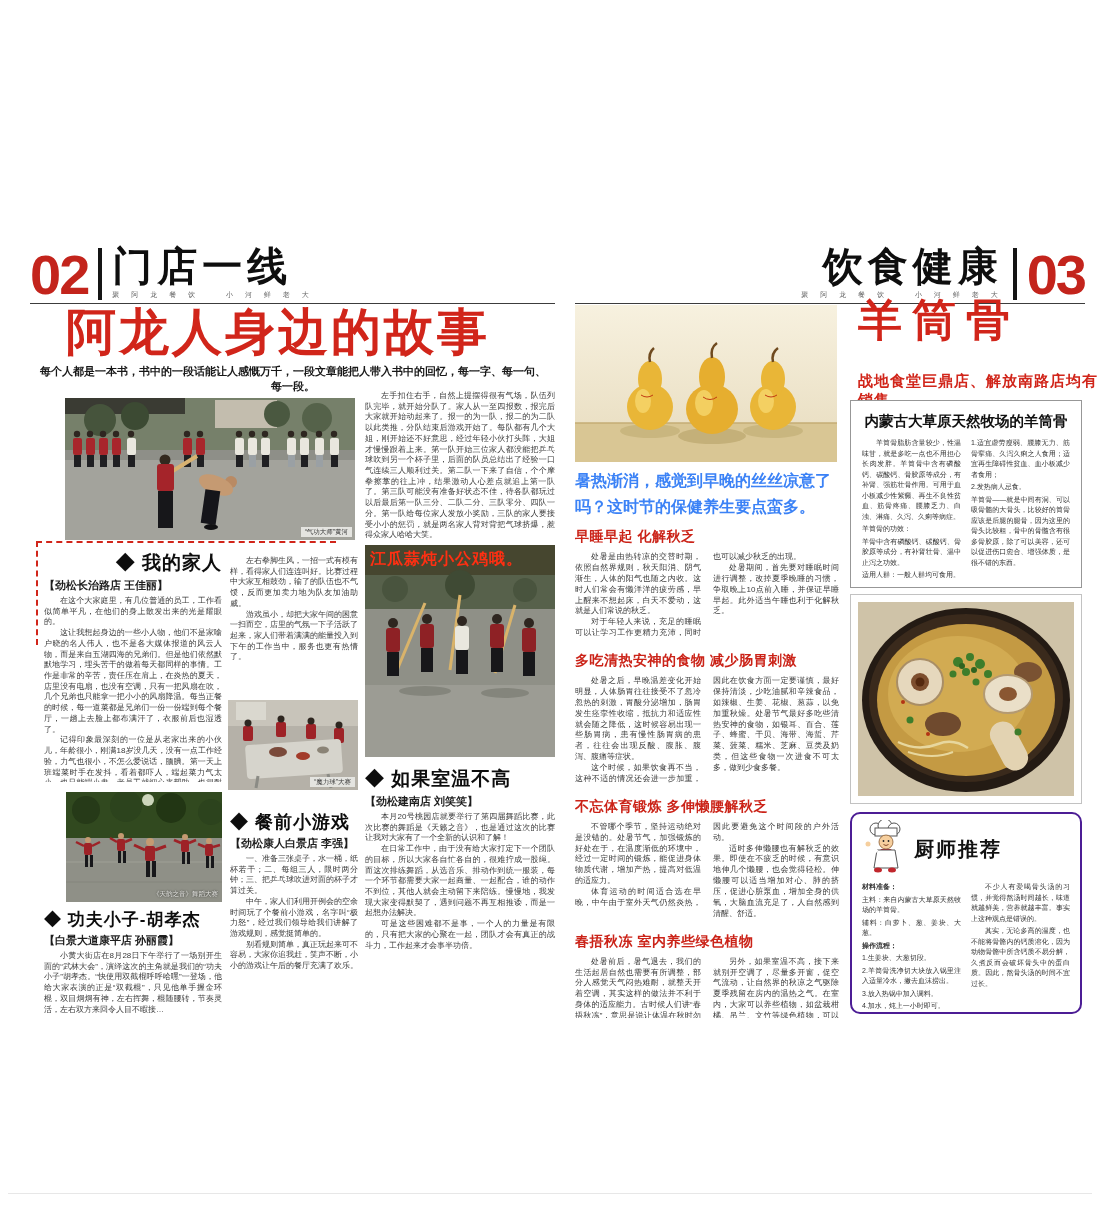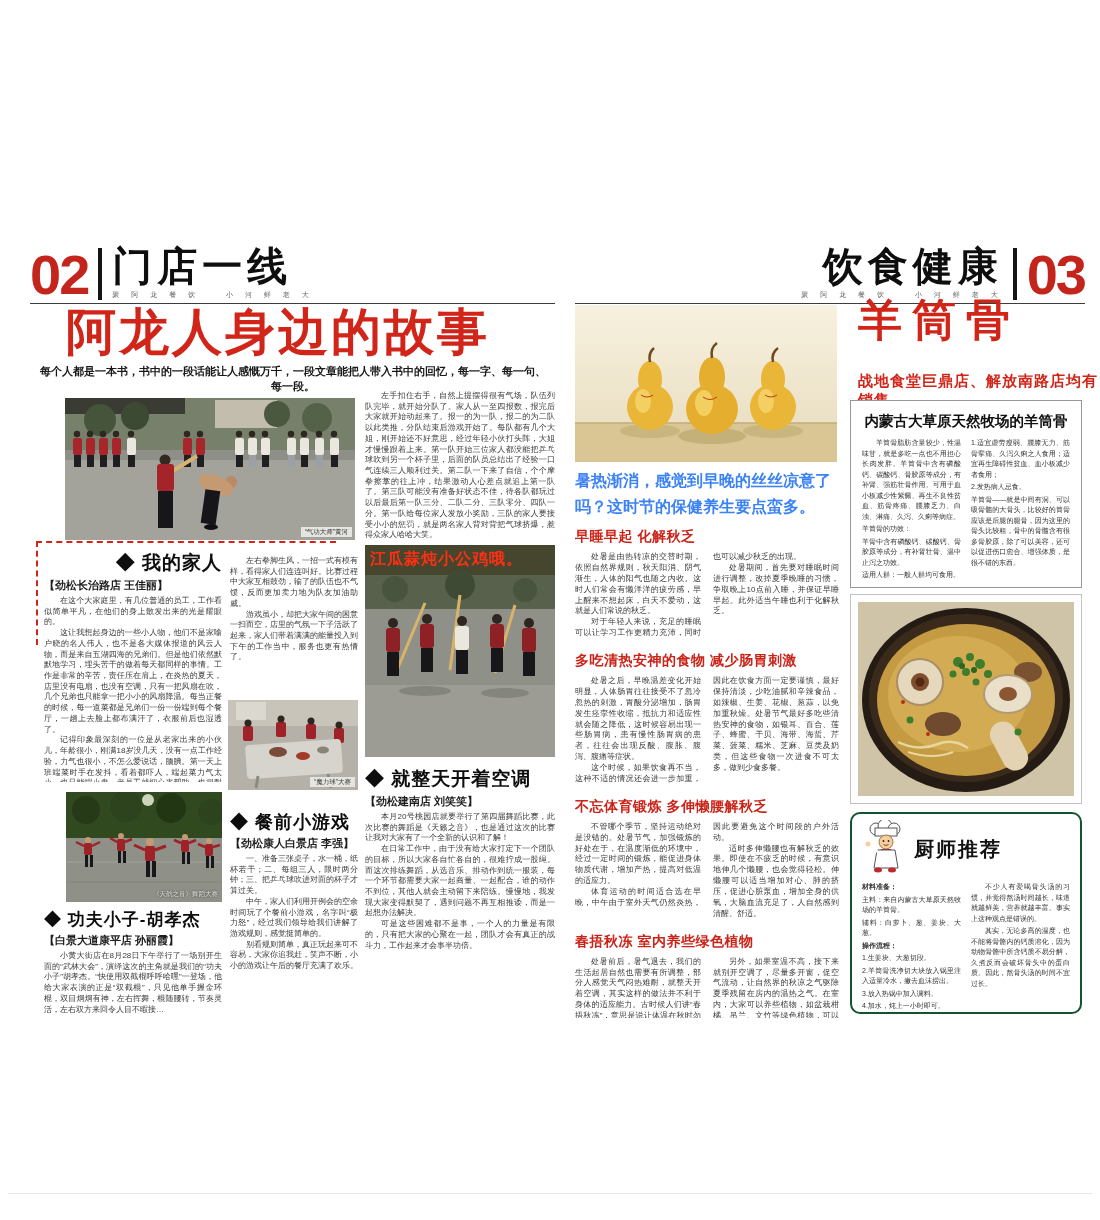--- a/index.html
+++ b/index.html
@@ -64,21 +64,21 @@
   #dish-sub{position:absolute;left:858px;top:372px;margin:0;font-size:15px;font-weight:800;
           color:#d1251a;letter-spacing:1px;}
   .boxed{position:absolute;box-sizing:border-box;background:#fff;}
   #info-box{left:850px;top:400px;width:232px;height:188px;border:1px solid #979797;padding:11px 11px 6px;}
   #info-box h3{margin:0 0 7px;font-size:14.5px;font-weight:900;text-align:center;color:#111;white-space:nowrap;}
   .cols{display:flex;gap:10px;}
   .coltxt{flex:1;font-size:7px;line-height:1.5;text-align:justify;color:#333;}
   .coltxt p{margin:0 0 2px;}
   .coltxt p.ind{text-indent:2em;}
   #photo-soup{left:850px;top:594px;width:232px;height:210px;border:1px solid #c2c2c2;padding:7px;box-sizing:border-box;}
-  #chef-box{left:850px;top:812px;width:232px;height:202px;border:2px solid #14532d;border-radius:10px;padding:6px 10px;}
+  #chef-box{left:850px;top:812px;width:232px;height:202px;border:2px solid #4c1d95;border-radius:10px;padding:6px 10px;}
   .chef-head{display:flex;align-items:center;gap:8px;margin-bottom:4px;}
   .chef-title{font-size:20px;font-weight:900;letter-spacing:2px;color:#111;}
   .lbl{font-weight:bold;}
   #bottom-edge{position:absolute;left:8px;top:1193px;width:1084px;border-top:1px solid #e7e7e7;}
 </style>
 </head>
 <body>
 
 <div id="canvas">
 
@@ -304,21 +304,21 @@
           <rect x="158" y="107" width="12" height="24" fill="#17171a"></rect>
       </g>
       <rect y="140" width="190" height="72" fill="#9c9c94"></rect>
       <ellipse cx="60" cy="146" rx="26" ry="5" fill="#84857c"></ellipse>
         <ellipse cx="140" cy="148" rx="24" ry="5" fill="#84857c"></ellipse>
     </svg>
     <div id="chicken-banner">江瓜蒜炖小公鸡哦。</div>
   </figure>
 
   <section class="art" id="art-team">
-    <h2>◆ 就整天开着空调</h2>
+    <h2>◆ 如果室温不高</h2>
     <div class="byline">【劲松建南店 刘笑笑】</div>
     <div class="bodytext">
       <p>本月20号桃园店就要举行了第四届舞蹈比赛，此次比赛的舞蹈是《天籁之音》，也是通过这次的比赛让我对大家有了一个全新的认识和了解！</p>
       <p>在日常工作中，由于没有给大家打定下一个团队的目标，所以大家各自忙各自的，很难拧成一股绳。而这次排练舞蹈，从选音乐、排动作到统一服装，每一个环节都需要大家一起商量、一起配合，谁的动作不到位，其他人就会主动留下来陪练。慢慢地，我发现大家变得默契了，遇到问题不再互相推诿，而是一起想办法解决。</p>
       <p>可是这些困难都不是事，一个人的力量是有限的，只有把大家的心聚在一起，团队才会有真正的战斗力，工作起来才会事半功倍。</p>
     </div>
   </section>
 
   <header class="hdr" id="hdr-right">
     <span style="text-align:right;">

